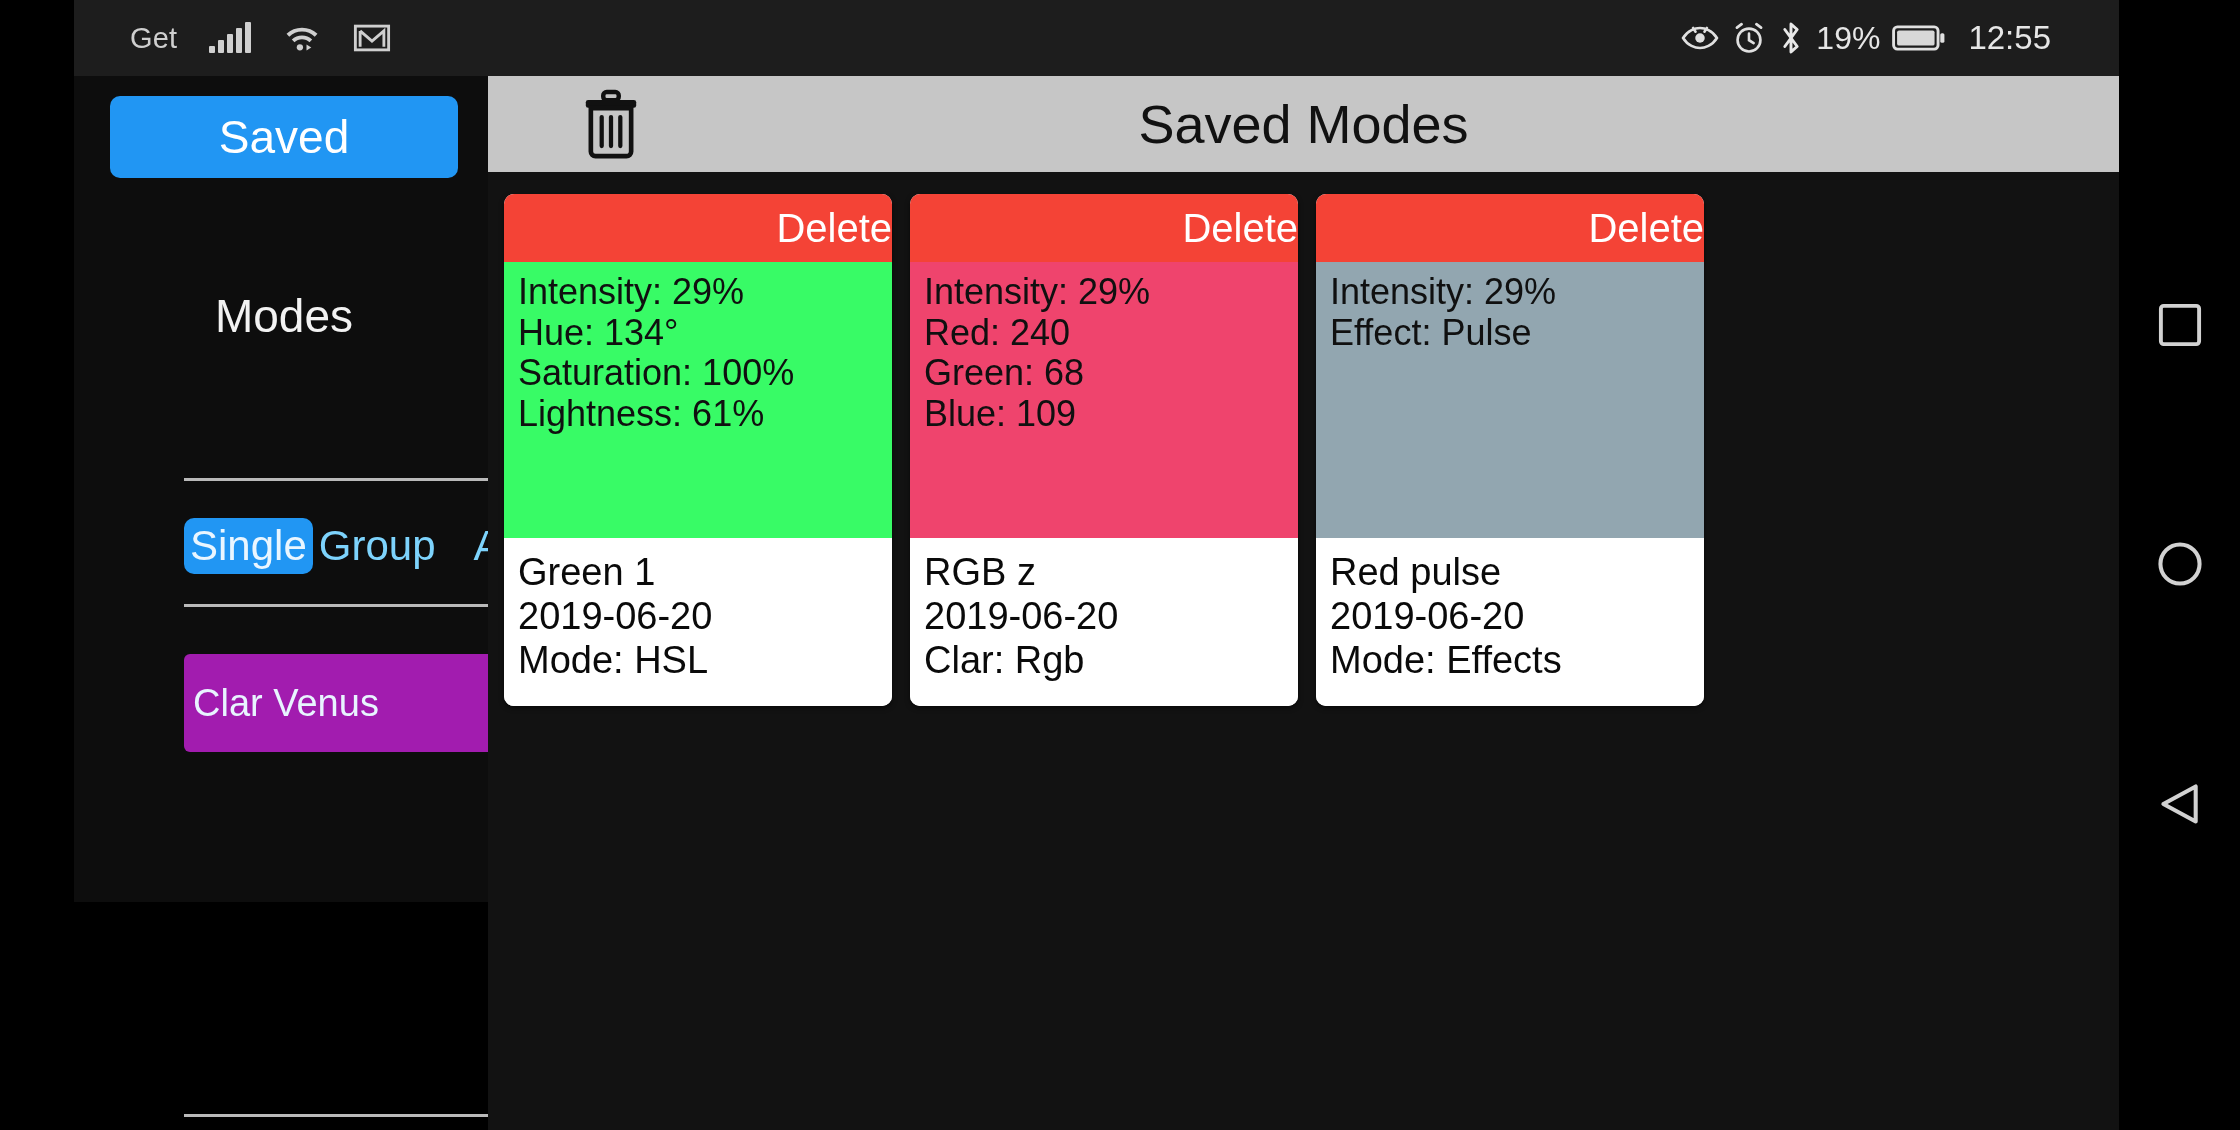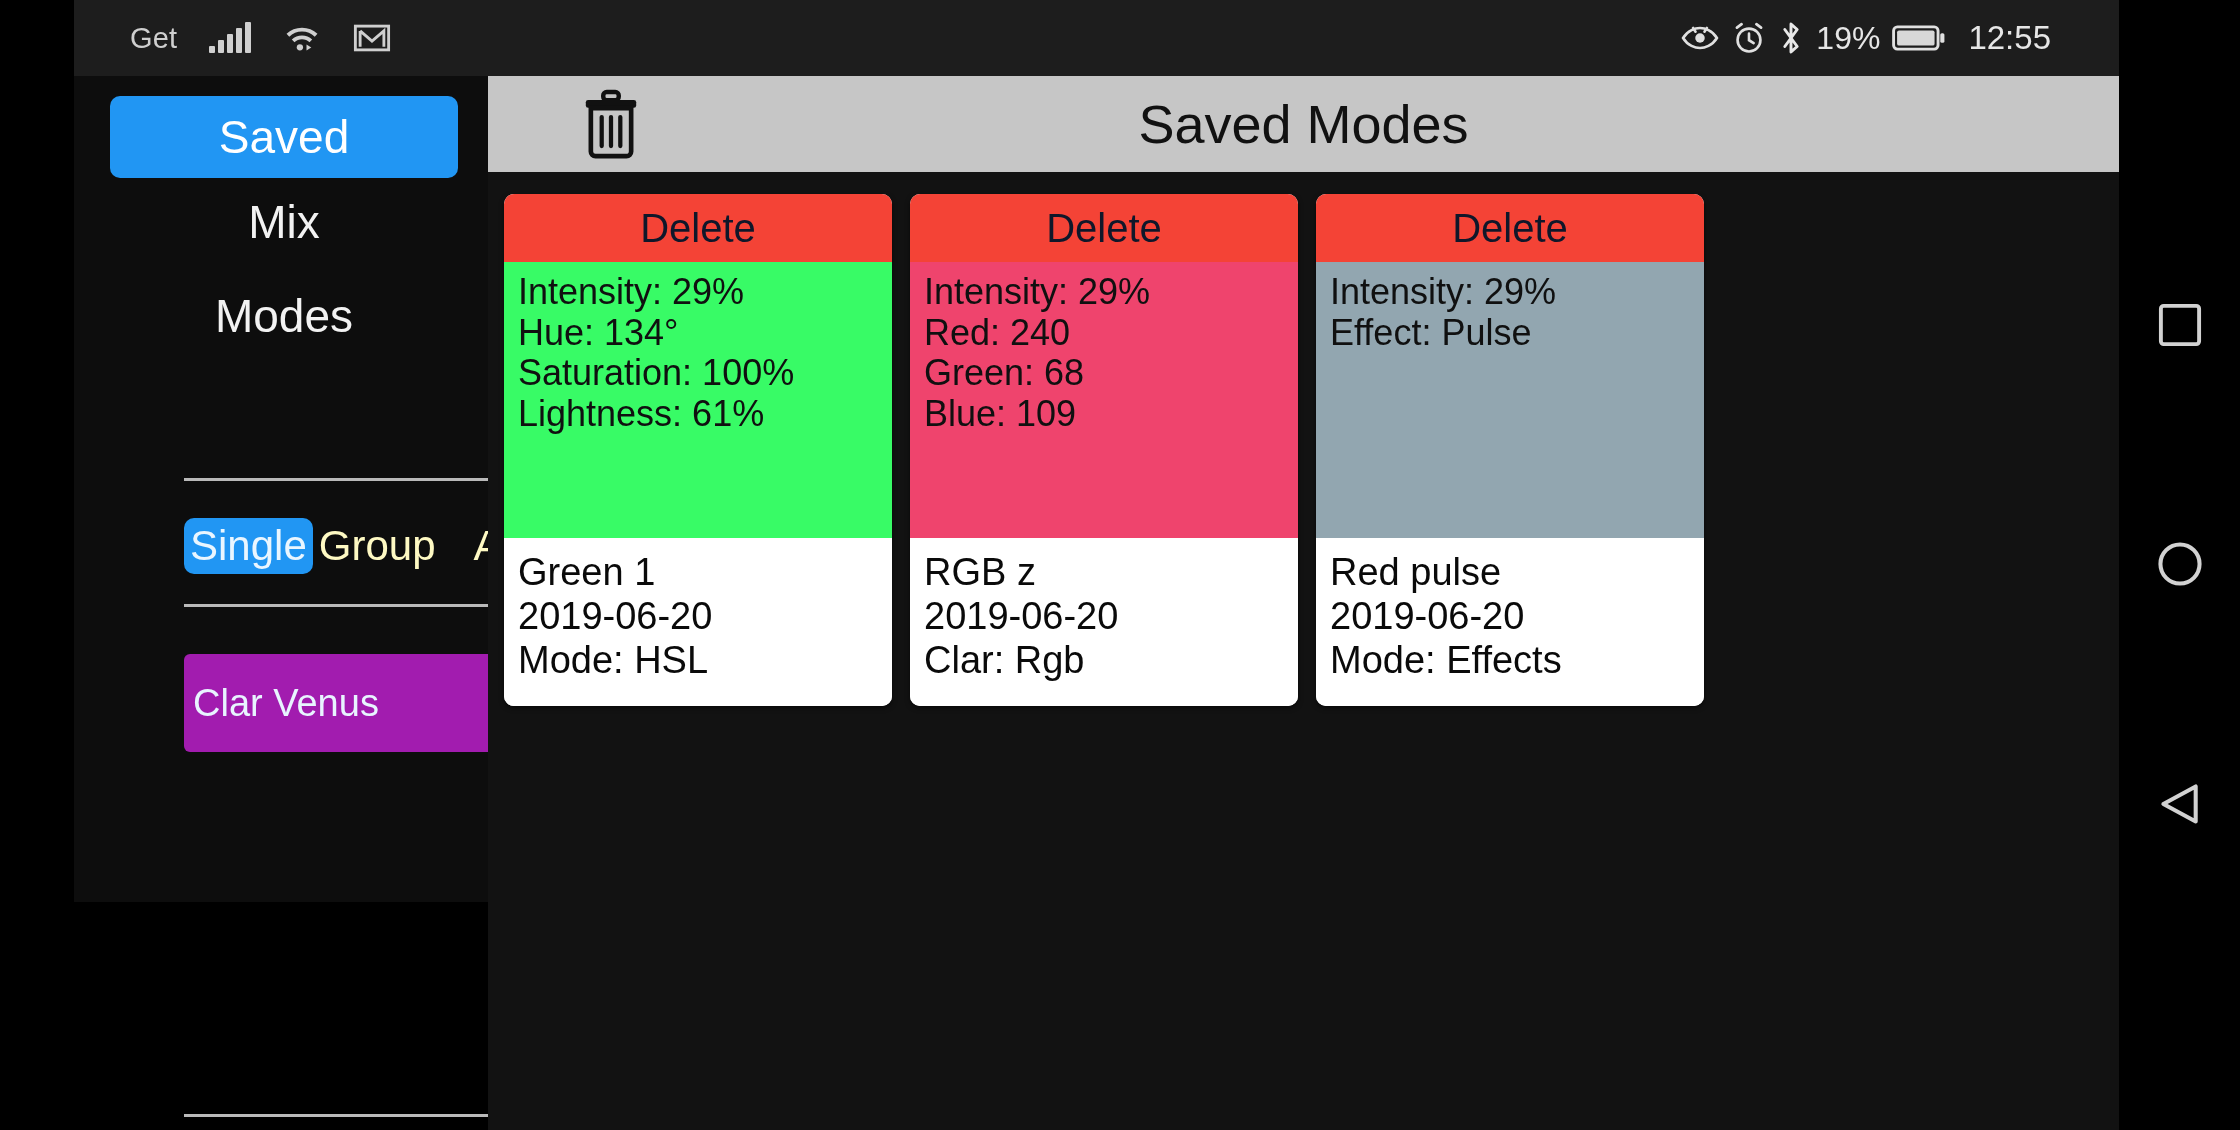--- a/index.html
+++ b/index.html
@@ -59,21 +59,21 @@
   }
   .div-1 { top: 402px; }
   .div-2 { top: 528px; }
   .div-3 { top: 1038px; }
 
   .scope-row {
     position: absolute; left: 110px; top: 440px; width: 348px; height: 60px;
     display: flex; align-items: center;
   }
   .scope-item {
-    font-size: 42px; color: #fef9c3; padding: 4px 6px; border-radius: 10px;
+    font-size: 42px; color: #7dd3fc; padding: 4px 6px; border-radius: 10px;
     line-height: 1.12;
   }
   .scope-item.active { background: #2196f3; color: #eaf6ff; }
   .scope-gap { width: 26px; }
 
   .device-btn {
     position: absolute; left: 110px; top: 578px; width: 348px; height: 98px;
     background: #a21caf; border-radius: 6px;
     display: flex; align-items: center; padding: 0 9px;
   }
@@ -101,22 +101,22 @@
   }
   .cards { position: absolute; left: 16px; top: 22px; display: flex; gap: 18px; }
 
   .card {
     width: 388px; border-radius: 10px; overflow: hidden;
     background: #ffffff; display: flex; flex-direction: column;
     box-shadow: 0 2px 5px rgba(0,0,0,.55);
   }
   .card-delete {
     height: 68px; background: #f44336;
-    display: flex; align-items: center; justify-content: center;
-    color: #0f172a; font-size: 40px;
+    display: flex; align-items: center; justify-content: flex-end;
+    color: #ffffff; font-size: 40px;
   }
   .card-swatch {
     height: 276px; padding: 10px 14px 14px 14px;
     display: flex; flex-direction: column;
   }
   .swatch-line { font-size: 36px; line-height: 1.13; color: #101010; }
   .card-foot { height: 168px; background: #fff; padding: 12px 14px 0 14px; }
   .foot-line { font-size: 38px; line-height: 1.16; color: #0a0a0a; }
 
   
@@ -195,23 +195,20 @@
       <span class="sb-time">12:55</span>
     </div>
   </div>
 
   <div class="sidebar">
 
     <div class="saved-btn">
       <span>Saved</span>
     </div>
 
-    <div class="nav-item nav-mix">
-      <span>Mix</span>
-    </div>
 
     <div class="nav-item nav-modes">
       <span>Modes</span>
     </div>
 
     <div class="divider div-1"></div>
 
     <div class="scope-row">
       <span class="scope-item active">Single</span>
       <span class="scope-item">Group</span>

